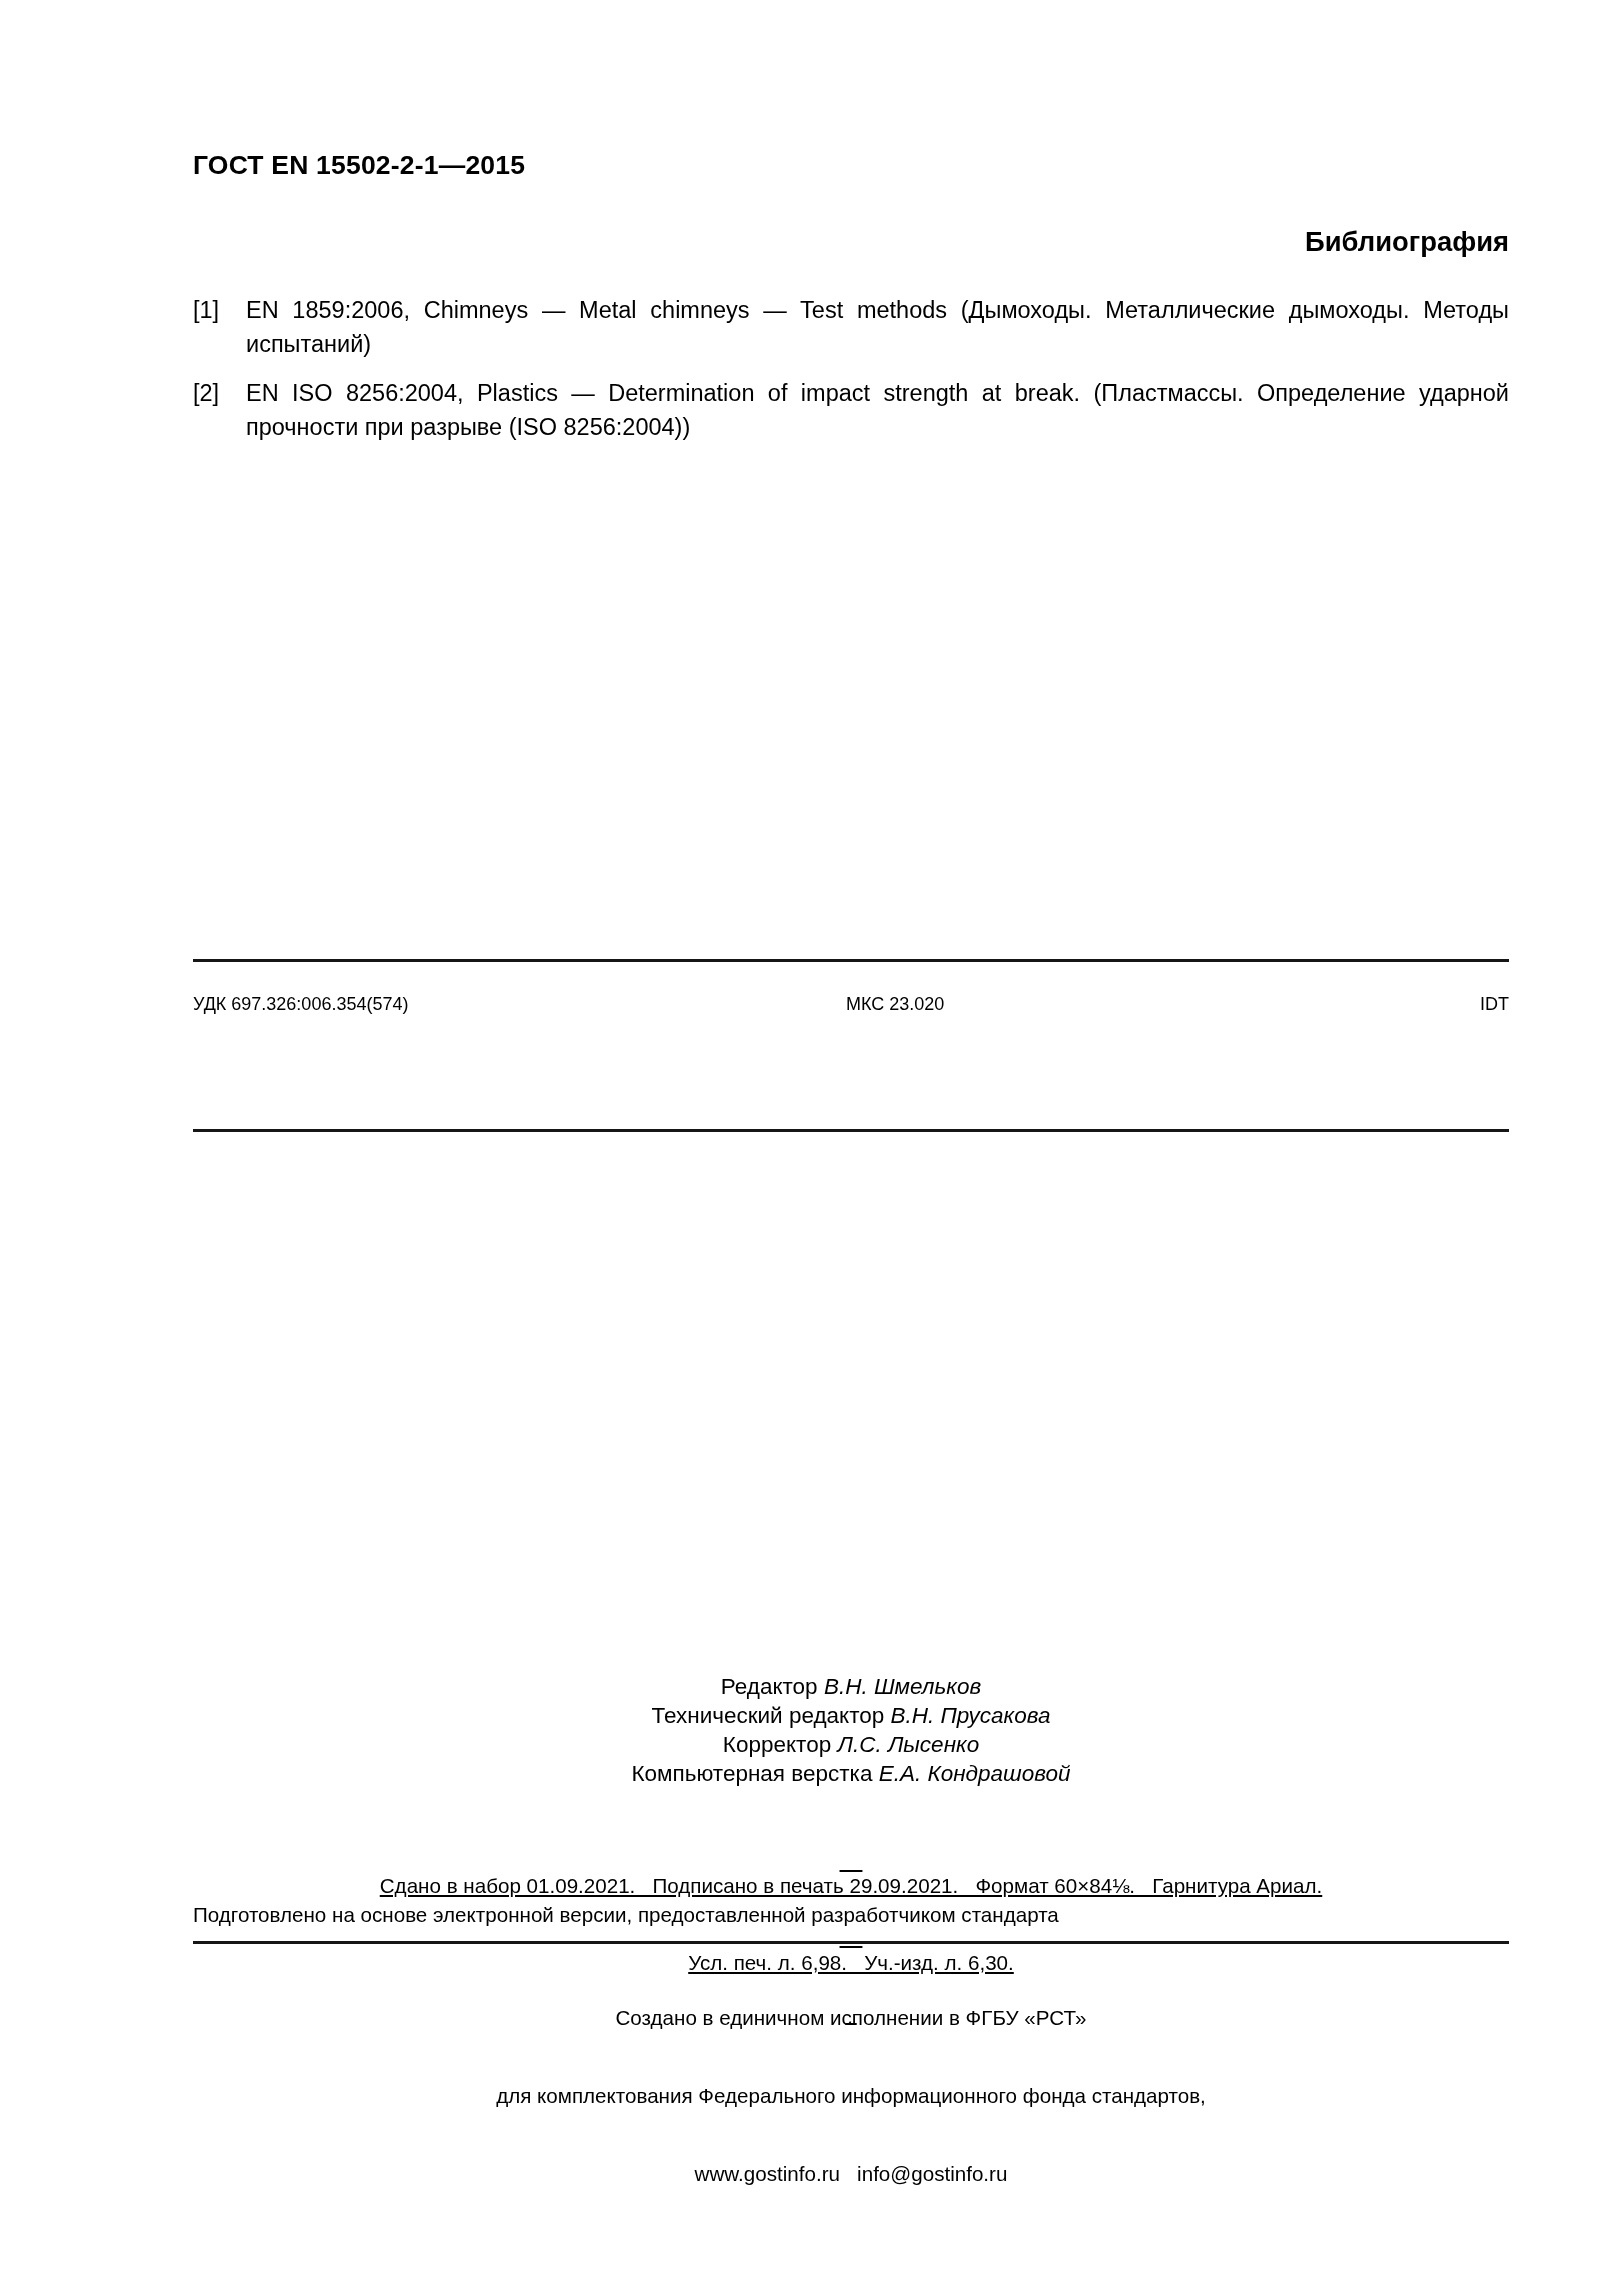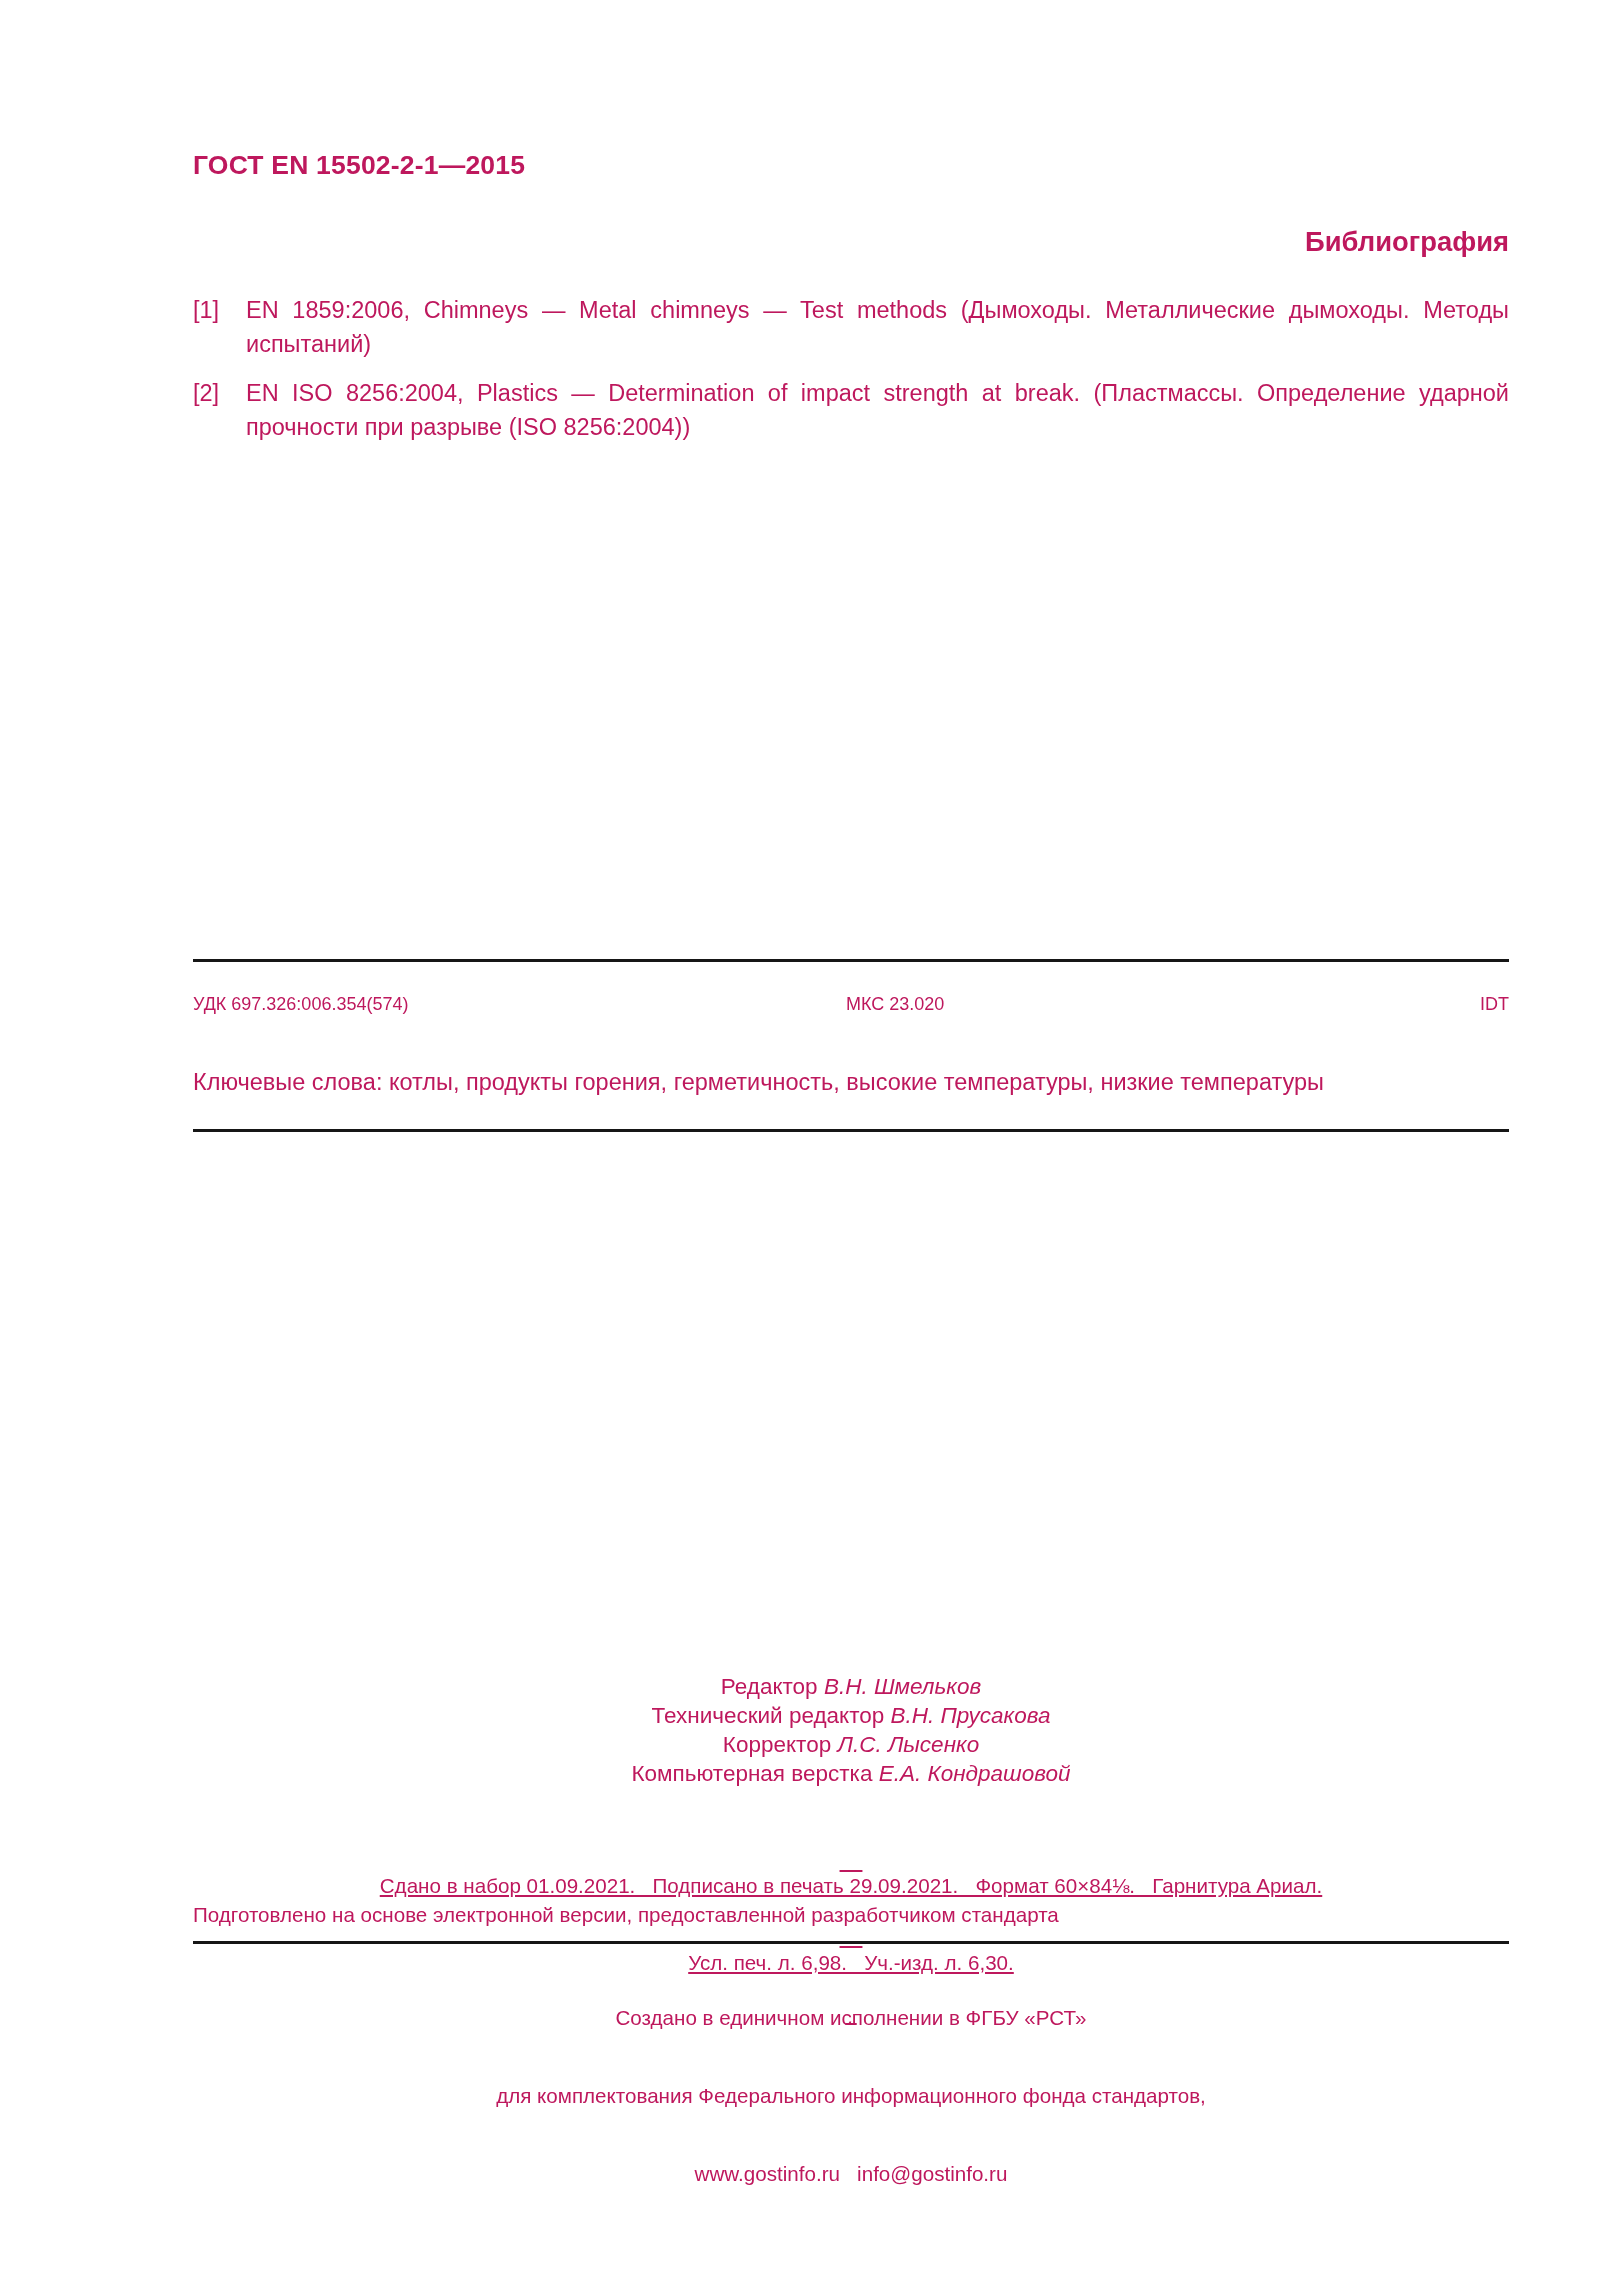--- a/index.html
+++ b/index.html
@@ -3,21 +3,21 @@
 <meta charset="utf-8">
 <style>
   * { margin: 0; padding: 0; box-sizing: border-box; }
   html, body { background: #ffffff; }
   .page {
     position: relative;
     width: 1621px;
     height: 2293px;
     background: #ffffff;
     font-family: "Liberation Sans", "DejaVu Sans", sans-serif;
-    color: #be185d;
+    color: #000000;
     overflow: hidden;
   }
   .content {
     position: absolute;
     left: 193px;
     width: 1316px;
   }
   .doc-code {
     top: 150px;
     font-size: 26.5px;
@@ -121,21 +121,20 @@
   </div>
 
   <div class="rule rule-1"></div>
 
   <div class="content class-row">
     <span class="udk">УДК 697.326:006.354(574)</span>
     <span class="mks">МКС 23.020</span>
     <span class="idt">IDT</span>
   </div>
 
-  <div class="content keywords">Ключевые слова: котлы, продукты горения, герметичность, высокие температуры, низкие температуры</div>
 
   <div class="rule rule-2"></div>
 
   <div class="content credits">
     <div><span>Редактор</span> <span class="it">В.Н. Шмельков</span></div>
     <div><span>Технический редактор</span> <span class="it">В.Н. Прусакова</span></div>
     <div><span>Корректор</span> <span class="it">Л.С. Лысенко</span></div>
     <div><span>Компьютерная верстка</span> <span class="it">Е.А. Кондрашовой</span></div>
   </div>
 

